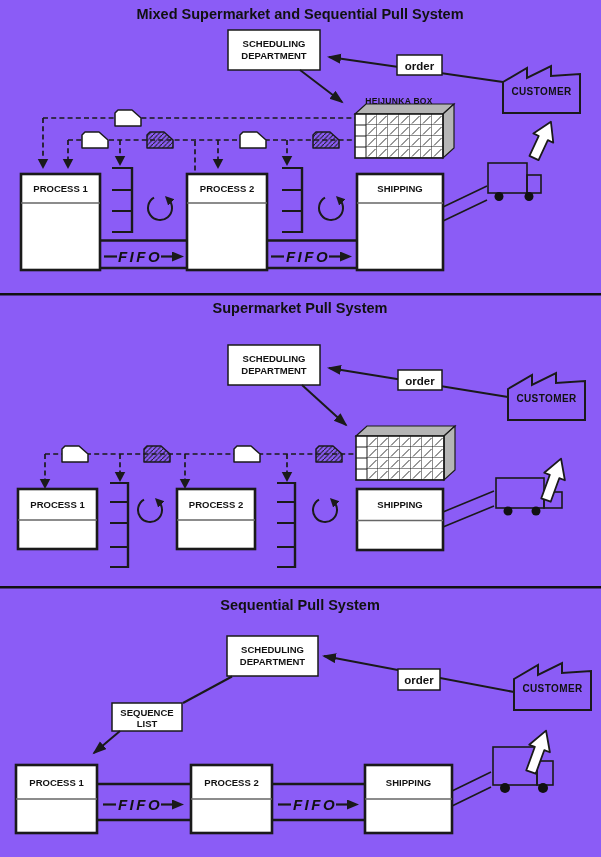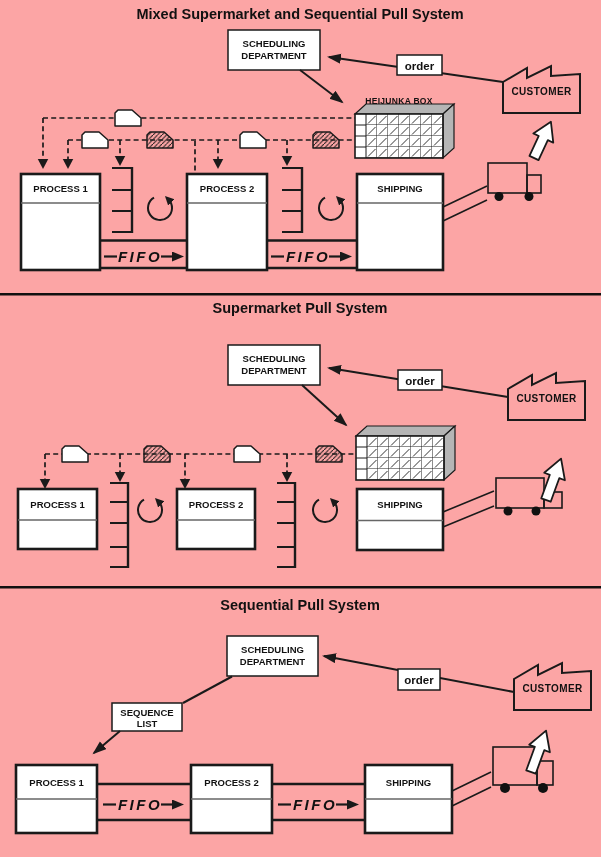--- a/index.html
+++ b/index.html
@@ -1,16 +1,16 @@
 <!DOCTYPE html>
 <html><head>
 <meta charset="utf-8">
 <style>
   html,body{margin:0;padding:0;background:#fff;}
-  .stage{position:relative;width:601px;height:857px;background:#fca5a5;overflow:hidden;
+  .stage{position:relative;width:601px;height:857px;background:#8b5cf6;overflow:hidden;
          font-family:"Liberation Sans",sans-serif;}
   svg{display:block}
   .ln{stroke:#1a1a1a;fill:none;} .w16{stroke-width:1.6px;} .w2{stroke-width:2px;}
   .w22{stroke-width:2.2px;} .w25{stroke-width:2.4px;}
   .dash{stroke:#1a1a1a;fill:none;stroke-width:1.7px;stroke-dasharray:5 3.2;}
   .node{fill:#fff;stroke:#1a1a1a;stroke-width:2.6px;}
   .smallbox{fill:#fff;stroke:#1a1a1a;stroke-width:1.5px;}
   .card{fill:#fff;stroke:#1a1a1a;stroke-width:1.5px;stroke-linejoin:round;}
   .cardh{fill:url(#hatch);stroke:#1a1a1a;stroke-width:1.5px;stroke-linejoin:round;}
   .divider{stroke:#666;stroke-width:1.4px;}

